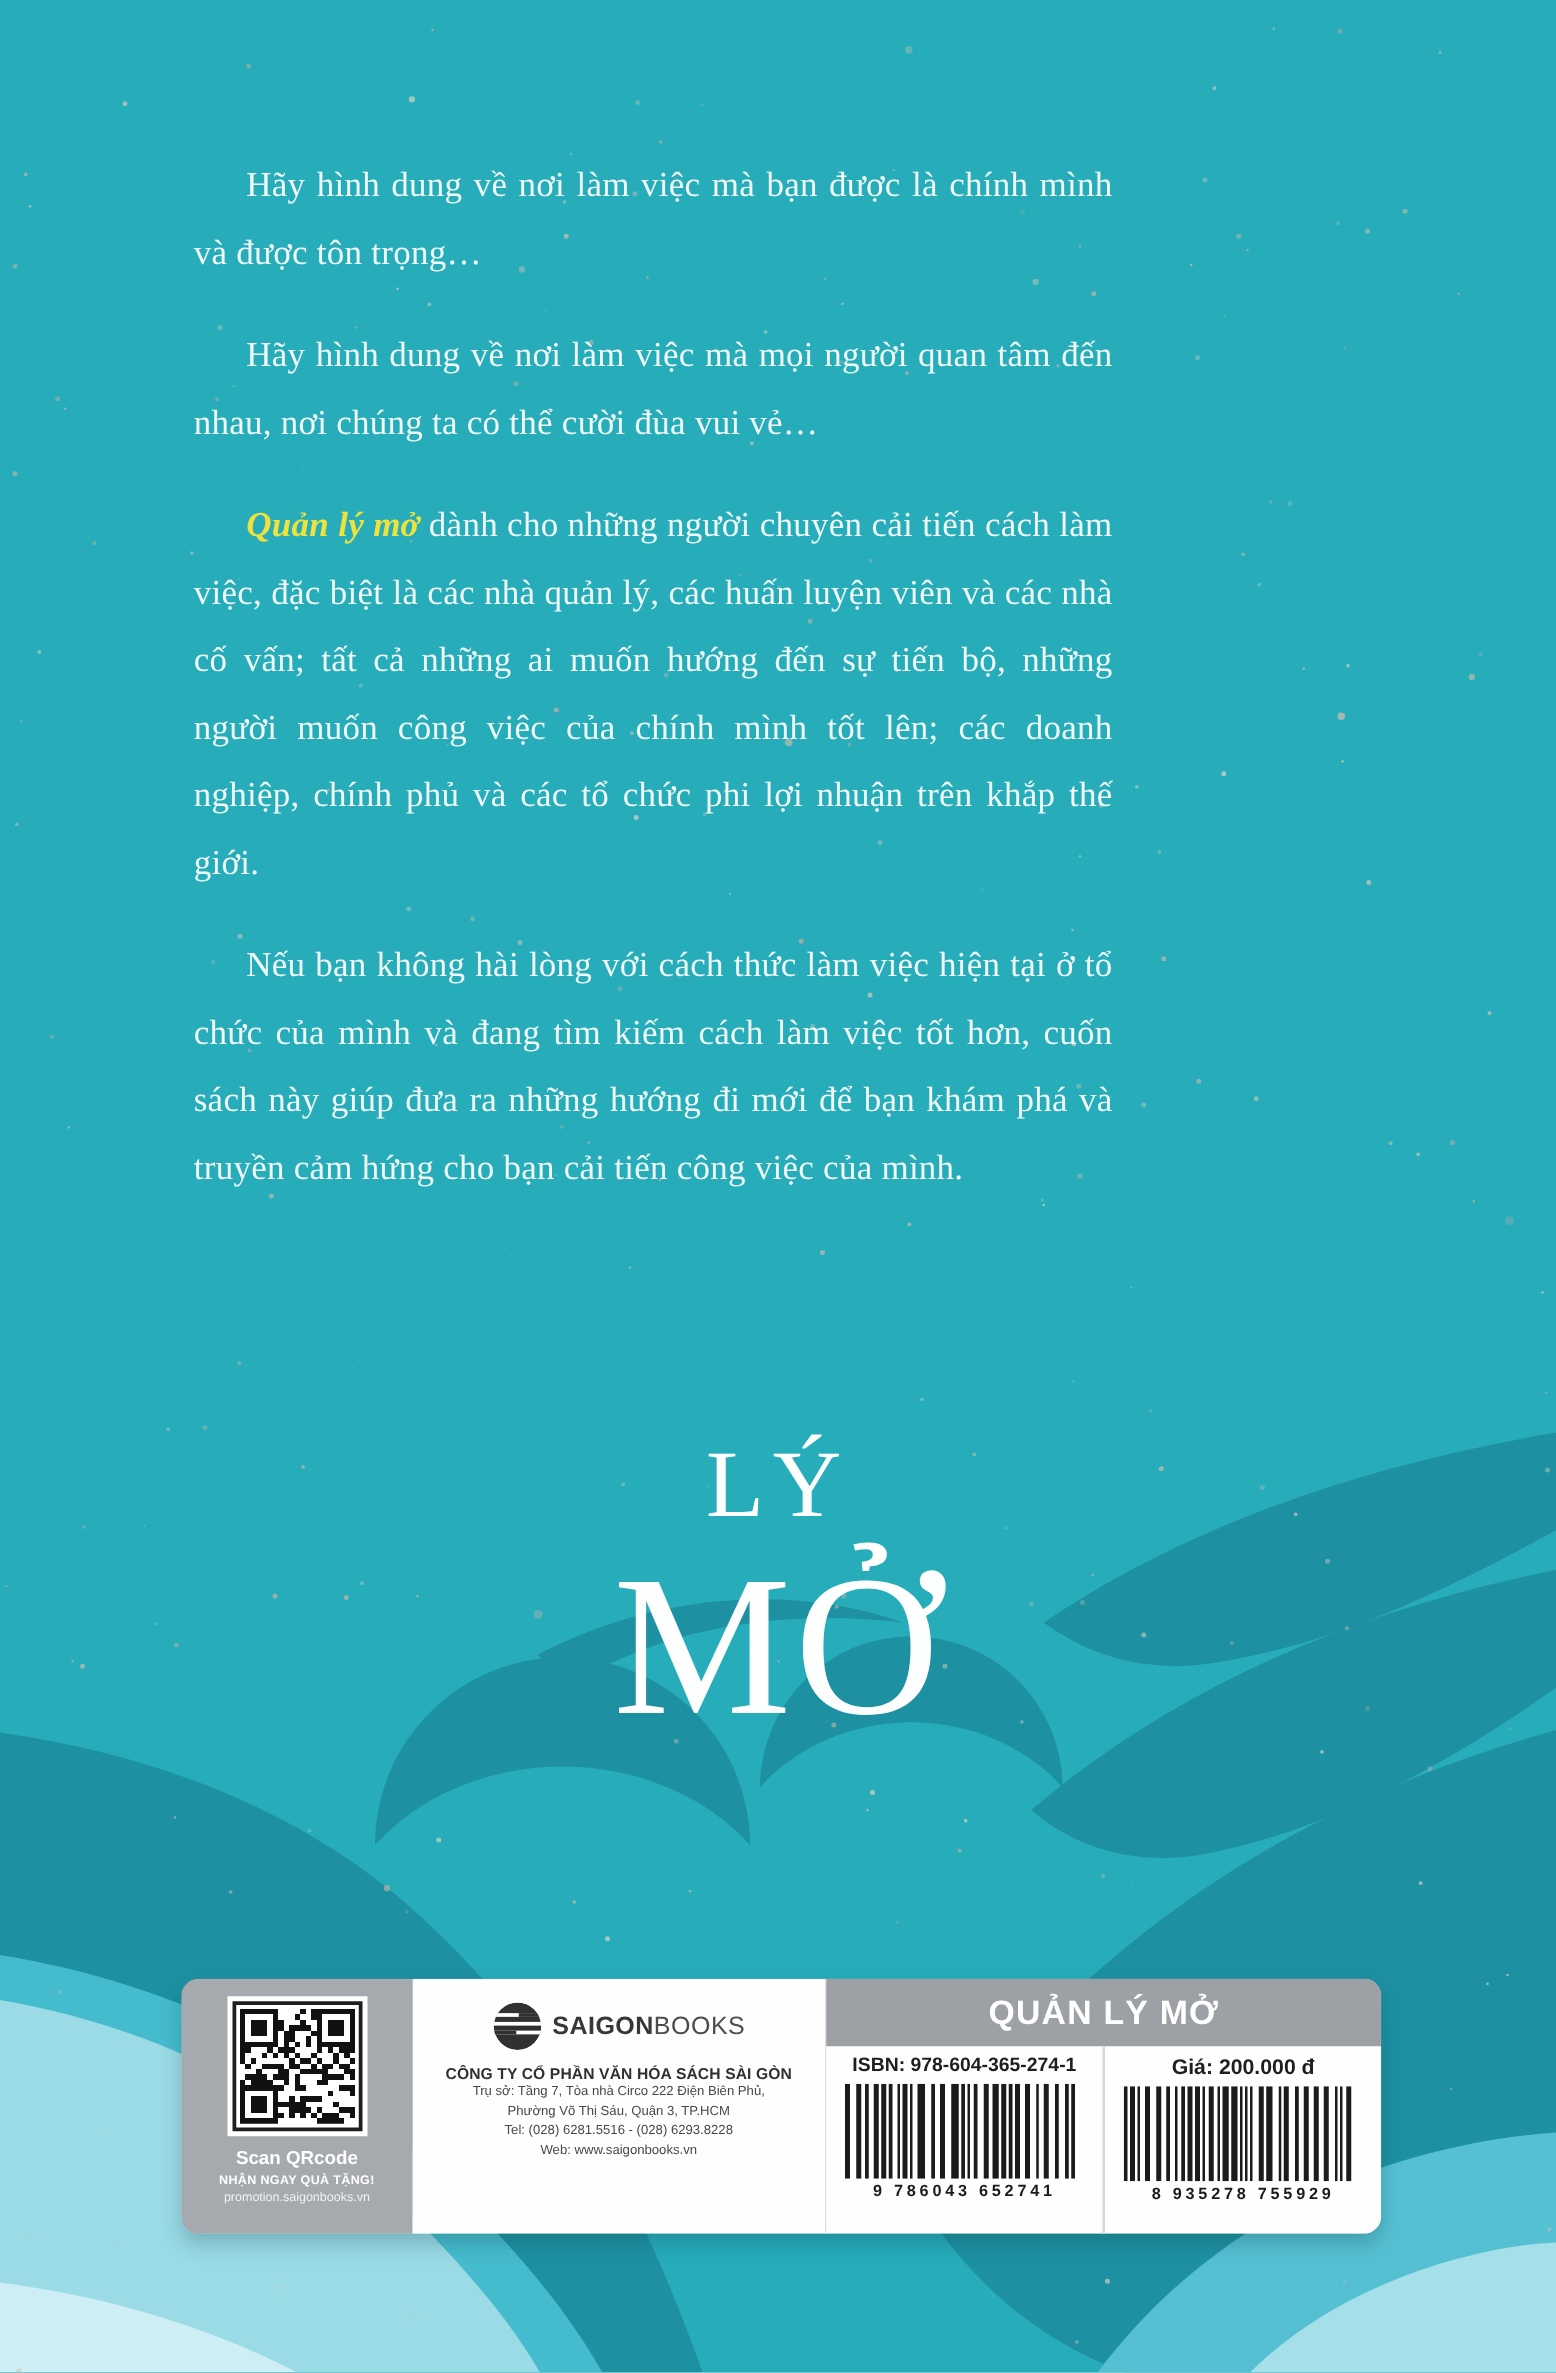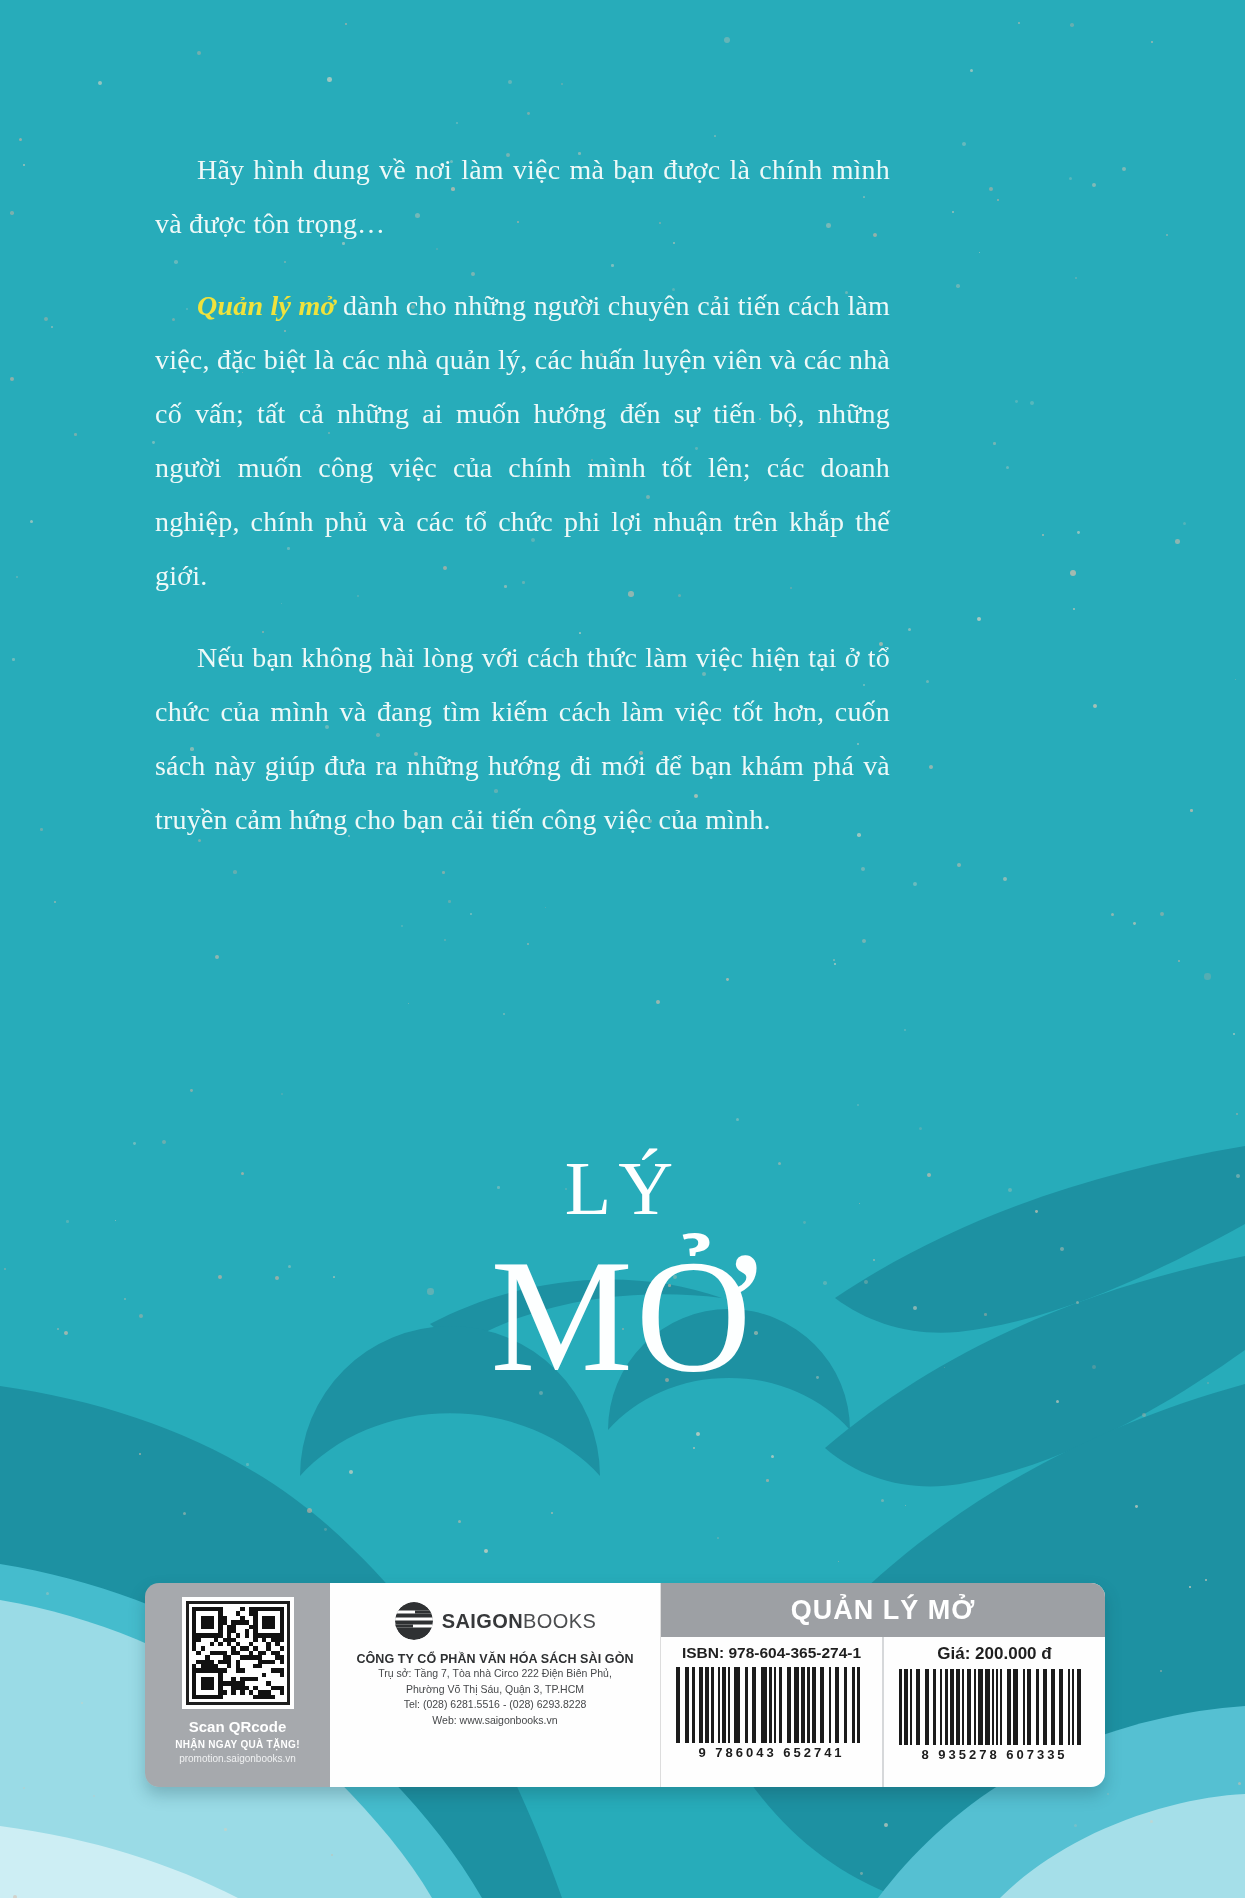--- a/index.html
+++ b/index.html
@@ -8,21 +8,21 @@
     background:#27acba;
     font-family:"Liberation Serif","DejaVu Serif",serif;
   }
   
   .speckles{position:absolute;inset:0;pointer-events:none;z-index:3;}
   .speckles i{position:absolute;border-radius:50%;display:block;}
   
   .waves{position:absolute;left:0;bottom:0;width:1245px;height:770px;z-index:1;}
   
   .blurb{
-    position:absolute;left:155px;top:143px;width:735px;z-index:4;
+    position:absolute;left:155px;top:122px;width:735px;z-index:4;
     color:#eef9f8;font-size:28px;line-height:54px;text-align:justify;
     letter-spacing:.2px;
   }
   .blurb p{margin:0 0 28px 0;text-indent:42px;}
   .blurb .lead{color:#f0e23c;font-weight:bold;font-style:italic;}
   
   .big-title{
     position:absolute;left:0;top:1146px;width:100%;text-align:center;z-index:4;
     color:#fdffff;
   }
@@ -346,20 +346,21 @@
       <i style="left:414px;top:752px;width:4.0px;height:4.0px;background:#e7cbb4;opacity:0.48"></i>
       <i style="left:838px;top:1561px;width:1.3px;height:1.3px;background:#dfc0ab;opacity:0.51"></i>
       <i style="left:834px;top:963px;width:2.3px;height:2.3px;background:#edd8c4;opacity:0.63"></i>
       <i style="left:162px;top:1140px;width:4.1px;height:4.1px;background:#d8b39e;opacity:0.39"></i>
       <i style="left:672px;top:288px;width:3.1px;height:3.1px;background:#e7cbb4;opacity:0.26"></i>
       <i style="left:1190px;top:809px;width:2.6px;height:2.6px;background:#dfc0ab;opacity:0.67"></i>
     </div>
 
   <div class="blurb">
     <p>Hãy hình dung về nơi làm việc mà bạn được là chính mình và được tôn trọng…</p>
+    <p>Hãy hình dung về nơi làm việc mà mọi người quan tâm đến nhau, nơi chúng ta có thể cười đùa vui vẻ…</p>
     <p><span class="lead">Quản lý mở</span><span> dành cho những người chuyên cải tiến cách làm việc, đặc biệt là các nhà quản lý, các huấn luyện viên và các nhà cố vấn; tất cả những ai muốn hướng đến sự tiến bộ, những người muốn công việc của chính mình tốt lên; các doanh nghiệp, chính phủ và các tổ chức phi lợi nhuận trên khắp thế giới.</span></p>
     <p>Nếu bạn không hài lòng với cách thức làm việc hiện tại ở tổ chức của mình và đang tìm kiếm cách làm việc tốt hơn, cuốn sách này giúp đưa ra những hướng đi mới để bạn khám phá và truyền cảm hứng cho bạn cải tiến công việc của mình.</p>
   </div>
 
   <div class="big-title">
     <div class="t2">LÝ</div>
     <div class="t3">MỞ</div>
   </div>
 
   <div class="footer">
@@ -690,19 +691,19 @@
               <i style="width: 2px; margin-right: 2px; background: rgb(27, 27, 27); height: 100%; flex: 0 0 auto;"></i>
               <i style="width: 4px; margin-right: 5px; background: rgb(27, 27, 27); height: 100%; flex: 0 0 auto;"></i>
               <i style="width: 3px; margin-right: 4px; background: rgb(27, 27, 27); height: 100%; flex: 0 0 auto;"></i>
               <i style="width: 4px; margin-right: 4px; background: rgb(27, 27, 27); height: 100%; flex: 0 0 auto;"></i>
               <i style="width: 4px; margin-right: 4px; background: rgb(27, 27, 27); height: 100%; flex: 0 0 auto;"></i>
               <i style="width: 4px; margin-right: 5px; background: rgb(27, 27, 27); height: 100%; flex: 0 0 auto;"></i>
               <i style="width: 2px; margin-right: 2px; background: rgb(27, 27, 27); height: 100%; flex: 0 0 auto;"></i>
               <i style="width: 2px; margin-right: 3px; background: rgb(27, 27, 27); height: 100%; flex: 0 0 auto;"></i>
               <i style="width: 4px; margin-right: 5px; background: rgb(27, 27, 27); height: 100%; flex: 0 0 auto;"></i>
             </div>
-          <div class="bc-digits">8 935278 607335</div>
+          <div class="bc-digits">8 935278 755929</div>
         </div>
       </div>
     </div>
 
   </div>
 </div>
 
 </body></html>

